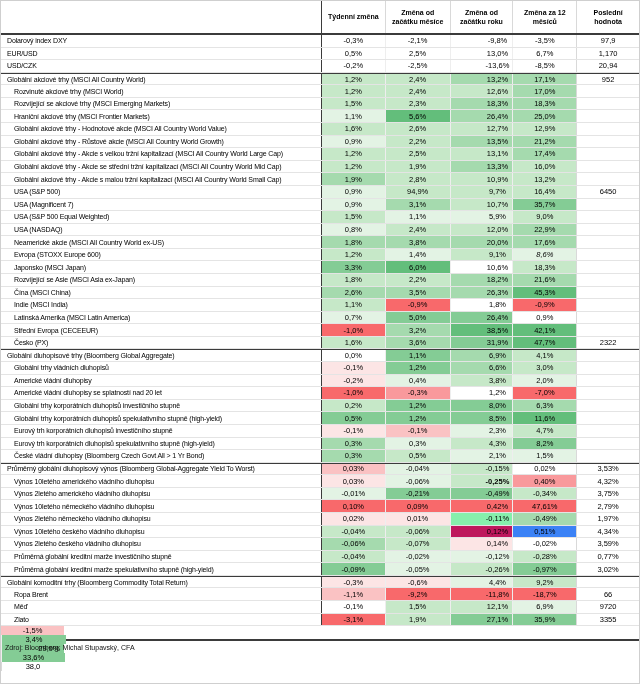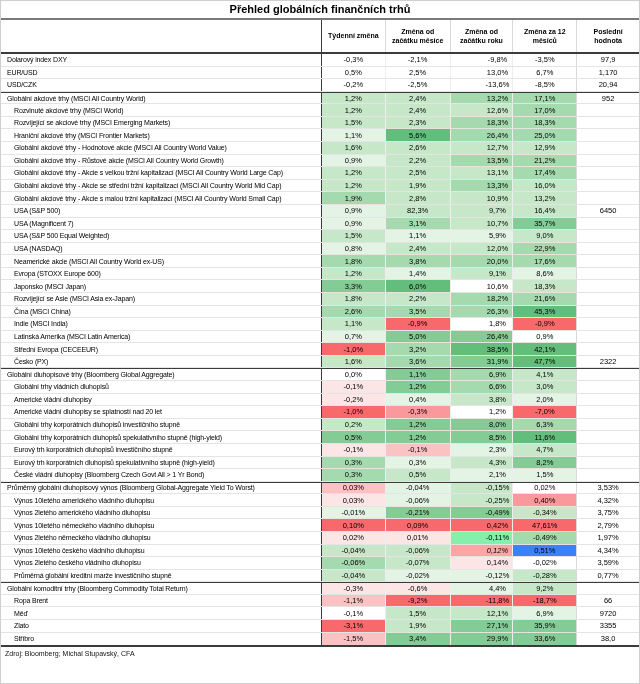--- a/index.html
+++ b/index.html
@@ -18,42 +18,41 @@
   .h-cell{
     box-sizing:border-box;display:flex;align-items:center;justify-content:center;
     text-align:center;font-weight:bold;font-size:7px;line-height:1.35;padding:0 2px;
     border-left:1px solid #d9d9d9;
   }
   .h-cell.hc1{border-left:none;}
   .hc1{width:63px;} .hc2{width:65px;} .hc3{width:63px;} .hc4{width:64px;} .hc5{width:63px;}
   .rows{border-bottom:2px solid #3b3b3b;}
   .row{display:flex;height:12.59px;box-sizing:border-box;border-bottom:1px solid #e4e4e4;}
   .row.section{border-top:1px solid #3b3b3b;}
-  .row:last-child{border-bottom:none;}
+  .row:last-child{border-bottom:none;flex-direction:column;}
   .lbl{
     width:322px;box-sizing:border-box;border-right:1px solid #3b3b3b;
     padding-left:6px;padding-right:3px;display:flex;align-items:center;
     font-size:7px;letter-spacing:-0.15px;white-space:nowrap;overflow:hidden;
   }
   .lbl.indent{padding-left:13px;}
   .cell,.lastv{
     box-sizing:border-box;display:flex;align-items:center;justify-content:center;
     font-size:7.5px;
   }
   .cell{border-left:1px solid #eeeeee;}
   .cell.c1{border-left:none;}
   .c1{width:63px;} .c2{width:65px;} .c3{width:63px;padding-left:32px;} .c4{width:64px;}
   .lastv{width:63px;border-left:1px solid #d9d9d9;background:#fff;}
   .footer{font-size:7px;padding:3px 0 0 4px;color:#111;}
 </style>
 </head>
 <body>
 
 <div class="page">
-  <div class="title">Přehled globálních finančních trhů</div>
   <div class="header">
     <div class="h-label"></div>
   <div class="h-cell hc1">Týdenní změna</div>
       <div class="h-cell hc2">Změna od začátku měsíce</div>
       <div class="h-cell hc3">Změna od začátku roku</div>
       <div class="h-cell hc4">Změna za 12 měsíců</div>
       <div class="h-cell hc5">Poslední hodnota</div>
     </div>
   <div class="rows">
       <div class="row">
@@ -148,21 +147,21 @@
         <div class="lbl indent">Globální akciové trhy - Akcie s malou tržní kapitalizací (MSCI All Country World Small Cap)</div>
         <div class="cell c1" style="background: rgb(165, 218, 174);">1,9%</div>
         <div class="cell c2" style="background: rgb(198, 232, 200);">2,8%</div>
         <div class="cell c3" style="background: rgb(198, 232, 200);">10,9%</div>
         <div class="cell c4" style="background: rgb(198, 232, 200);">13,2%</div>
         <div class="lastv"></div>
       </div>
       <div class="row">
         <div class="lbl indent">USA (S&amp;P 500)</div>
         <div class="cell c1" style="background: rgb(227, 243, 228);">0,9%</div>
-        <div class="cell c2" style="background: rgb(198, 232, 200);">82,3%</div>
+        <div class="cell c2" style="background: rgb(198, 232, 200);">94,9%</div>
         <div class="cell c3" style="background: rgb(198, 232, 200);">9,7%</div>
         <div class="cell c4" style="background: rgb(198, 232, 200);">16,4%</div>
         <div class="lastv">6450</div>
       </div>
       <div class="row">
         <div class="lbl indent">USA (Magnificent 7)</div>
         <div class="cell c1" style="background: rgb(227, 243, 228);">0,9%</div>
         <div class="cell c2" style="background: rgb(165, 218, 174);">3,1%</div>
         <div class="cell c3" style="background: rgb(198, 232, 200);">10,7%</div>
         <div class="cell c4" style="background: rgb(132, 204, 149);">35,7%</div>
@@ -190,21 +189,21 @@
         <div class="cell c2" style="background: rgb(165, 218, 174);">3,8%</div>
         <div class="cell c3" style="background: rgb(165, 218, 174);">20,0%</div>
         <div class="cell c4" style="background: rgb(165, 218, 174);">17,6%</div>
         <div class="lastv"></div>
       </div>
       <div class="row">
         <div class="lbl indent">Evropa (STOXX Europe 600)</div>
         <div class="cell c1" style="background: rgb(198, 232, 200);">1,2%</div>
         <div class="cell c2" style="background: rgb(227, 243, 228);">1,4%</div>
         <div class="cell c3" style="background: rgb(198, 232, 200);">9,1%</div>
-        <div class="cell c4" style="background: rgb(227, 243, 228);">8,6%</div>
+        <div class="cell c4" style="background: rgb(227, 243, 228); font-style: italic;">8,6%</div>
         <div class="lastv"></div>
       </div>
       <div class="row">
         <div class="lbl indent">Japonsko (MSCI Japan)</div>
         <div class="cell c1" style="background: rgb(132, 204, 149);">3,3%</div>
         <div class="cell c2" style="background: rgb(99, 190, 123);">6,0%</div>
         <div class="cell c3" style="background: rgb(255, 255, 255);">10,6%</div>
         <div class="cell c4" style="background: rgb(198, 232, 200);">18,3%</div>
         <div class="lastv"></div>
       </div>
@@ -333,21 +332,21 @@
         <div class="cell c1" style="background: rgb(250, 194, 195);">0,03%</div>
         <div class="cell c2" style="background: rgb(227, 243, 228);">-0,04%</div>
         <div class="cell c3" style="background: rgb(198, 232, 200);">-0,15%</div>
         <div class="cell c4" style="background: rgb(255, 255, 255);">0,02%</div>
         <div class="lastv">3,53%</div>
       </div>
       <div class="row">
         <div class="lbl indent">Výnos 10letého amerického vládního dluhopisu</div>
         <div class="cell c1" style="background: rgb(252, 229, 229);">0,03%</div>
         <div class="cell c2" style="background: rgb(227, 243, 228);">-0,06%</div>
-        <div class="cell c3" style="background: rgb(198, 232, 200);">-0,25%</div>
+        <div class="cell c3" style="background: rgb(198, 232, 200); font-weight: bold;">-0,25%</div>
         <div class="cell c4" style="background: rgb(249, 153, 156);">0,40%</div>
         <div class="lastv">4,32%</div>
       </div>
       <div class="row">
         <div class="lbl indent">Výnos 2letého amerického vládního dluhopisu</div>
         <div class="cell c1" style="background: rgb(227, 243, 228);">-0,01%</div>
         <div class="cell c2" style="background: rgb(132, 204, 149);">-0,21%</div>
         <div class="cell c3" style="background: rgb(132, 204, 149);">-0,49%</div>
         <div class="cell c4" style="background: rgb(198, 232, 200);">-0,34%</div>
         <div class="lastv">3,75%</div>
@@ -365,40 +364,48 @@
         <div class="cell c1" style="background: rgb(252, 229, 229);">0,02%</div>
         <div class="cell c2" style="background: rgb(252, 229, 229);">0,01%</div>
         <div class="cell c3" style="background: #86efac;">-0,11%</div>
         <div class="cell c4" style="background: rgb(165, 218, 174);">-0,49%</div>
         <div class="lastv">1,97%</div>
       </div>
       <div class="row">
         <div class="lbl indent">Výnos 10letého českého vládního dluhopisu</div>
         <div class="cell c1" style="background: rgb(198, 232, 200);">-0,04%</div>
         <div class="cell c2" style="background: rgb(198, 232, 200);">-0,06%</div>
-        <div class="cell c3" style="background: #fca5a5; font-style: italic;">0,12%</div>
+        <div class="cell c3" style="background: #be185d;">0,12%</div>
         <div class="cell c4" style="background: #3b82f6;">0,51%</div>
         <div class="lastv">4,34%</div>
       </div>
       <div class="row">
         <div class="lbl indent">Výnos 2letého českého vládního dluhopisu</div>
         <div class="cell c1" style="background: rgb(165, 218, 174);">-0,06%</div>
         <div class="cell c2" style="background: rgb(198, 232, 200);">-0,07%</div>
         <div class="cell c3" style="background: rgb(252, 229, 229);">0,14%</div>
         <div class="cell c4" style="background: rgb(255, 255, 255);">-0,02%</div>
         <div class="lastv">3,59%</div>
       </div>
       <div class="row">
         <div class="lbl indent">Průměrná globální kreditní marže investičního stupně</div>
         <div class="cell c1" style="background: rgb(198, 232, 200);">-0,04%</div>
         <div class="cell c2" style="background: rgb(227, 243, 228);">-0,02%</div>
         <div class="cell c3" style="background: rgb(227, 243, 228);">-0,12%</div>
         <div class="cell c4" style="background: rgb(198, 232, 200);">-0,28%</div>
         <div class="lastv">0,77%</div>
       </div>
+      <div class="row">
+        <div class="lbl indent">Průměrná globální kreditní marže spekulativního stupně (high-yield)</div>
+        <div class="cell c1" style="background: rgb(132, 204, 149);">-0,09%</div>
+        <div class="cell c2" style="background: rgb(227, 243, 228);">-0,05%</div>
+        <div class="cell c3" style="background: rgb(198, 232, 200);">-0,26%</div>
+        <div class="cell c4" style="background: rgb(132, 204, 149);">-0,97%</div>
+        <div class="lastv">3,02%</div>
+      </div>
       <div class="row section">
         <div class="lbl">Globální komoditní trhy (Bloomberg Commodity Total Return)</div>
         <div class="cell c1" style="background: rgb(252, 229, 229);">-0,3%</div>
         <div class="cell c2" style="background: rgb(252, 229, 229);">-0,6%</div>
         <div class="cell c3" style="background: rgb(227, 243, 228);">4,4%</div>
         <div class="cell c4" style="background: rgb(198, 232, 200);">9,2%</div>
         <div class="lastv"></div>
       </div>
       <div class="row">
         <div class="lbl indent">Ropa Brent</div>

